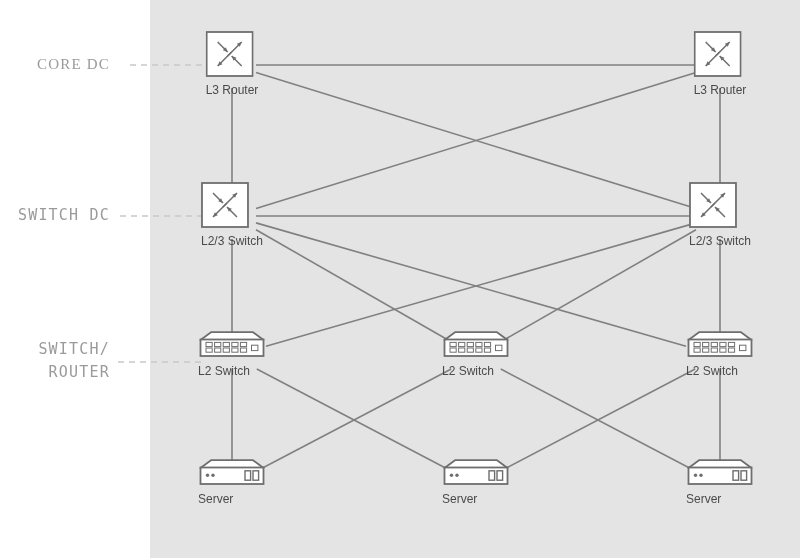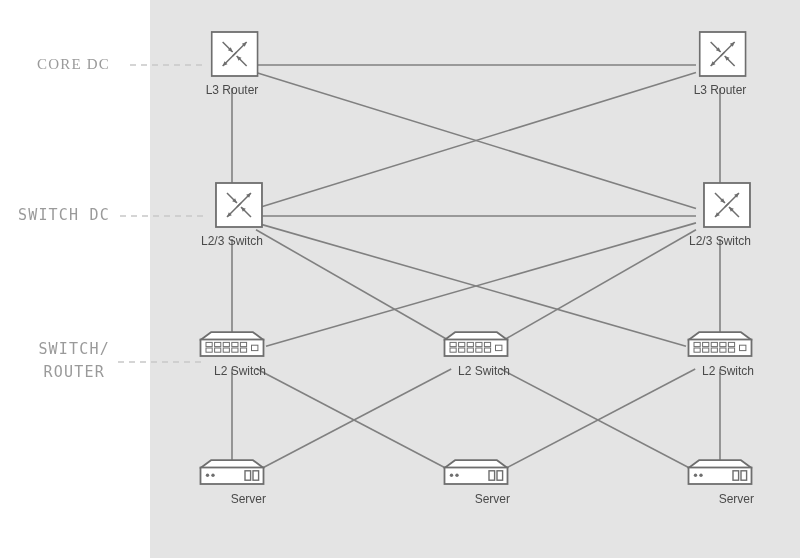--- a/index.html
+++ b/index.html
@@ -50,21 +50,21 @@
     line-height: 23px;
     white-space: pre-line;
     user-select: none;
   }
 
   .node {
     position: absolute;
     transform: translate(-50%, -50%);
     display: flex;
     flex-direction: column;
-    align-items: flex-end;
+    align-items: flex-start;
   }
   .node-icon {
     display: block;
     line-height: 0;
   }
   .node-label {
     margin-top: 6px;
     font-family: "Liberation Sans", sans-serif;
     font-size: 12px;
     color: #4a4a4a;
@@ -99,21 +99,21 @@
       <line x1="695.21875" y1="369" x2="500.78125" y2="471" stroke="#808080" stroke-width="1.6"></line>
       <line x1="720" y1="369" x2="720" y2="471" stroke="#808080" stroke-width="1.6"></line>
       <line x1="130" y1="65" x2="205" y2="65" stroke="#c8c8c8" stroke-width="1.6" stroke-dasharray="6 5"></line>
       <line x1="120" y1="216" x2="205" y2="216" stroke="#c8c8c8" stroke-width="1.6" stroke-dasharray="6 5"></line>
       <line x1="118" y1="362" x2="205" y2="362" stroke="#c8c8c8" stroke-width="1.6" stroke-dasharray="6 5"></line>
     </svg>
 
   <div id="nodes">
       <div class="tier-label" style="right: 690px; top: 52.5px; font-family: Liberation Serif, serif;">CORE DC</div>
       <div class="tier-label" style="right: 690px; top: 203.5px;">SWITCH DC</div>
-      <div class="tier-label" style="right: 690px; top: 338px; text-align: center;">SWITCH/
+      <div class="tier-label" style="right: 690px; top: 338px;">SWITCH/
 ROUTER</div>
       <div class="node" style="left: 232px; top: 97px; transform: translate(-50%, -100%);">
         <span class="node-icon"><svg width="48" height="46" viewBox="0 0 48 46">
             <rect x="1" y="1" width="46" height="44" fill="#ffffff" stroke="#6e6e6e" stroke-width="1.8"></rect>
             <line x1="12" y1="11" x2="22" y2="21" stroke="#6e6e6e" stroke-width="1.5"></line>
             <polygon points="22,21 17.143295872507156,19.141929759671616 20.141929759671616,16.143295872507156" fill="#6e6e6e"></polygon>
             <line x1="36" y1="35" x2="26" y2="25" stroke="#6e6e6e" stroke-width="1.5"></line>
             <polygon points="26,25 30.856704127492844,26.858070240328384 27.858070240328384,29.856704127492844" fill="#6e6e6e"></polygon>
             <line x1="22" y1="25" x2="36" y2="11" stroke="#6e6e6e" stroke-width="1.5"></line>
             <polygon points="36,11 34.14192975967161,15.856704127492844 31.143295872507156,12.858070240328384" fill="#6e6e6e"></polygon>

